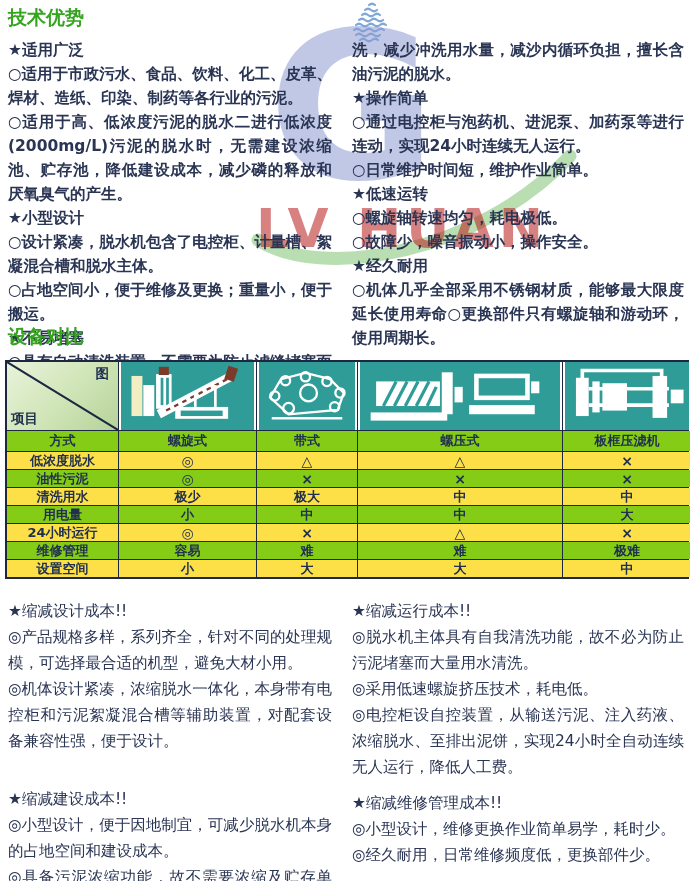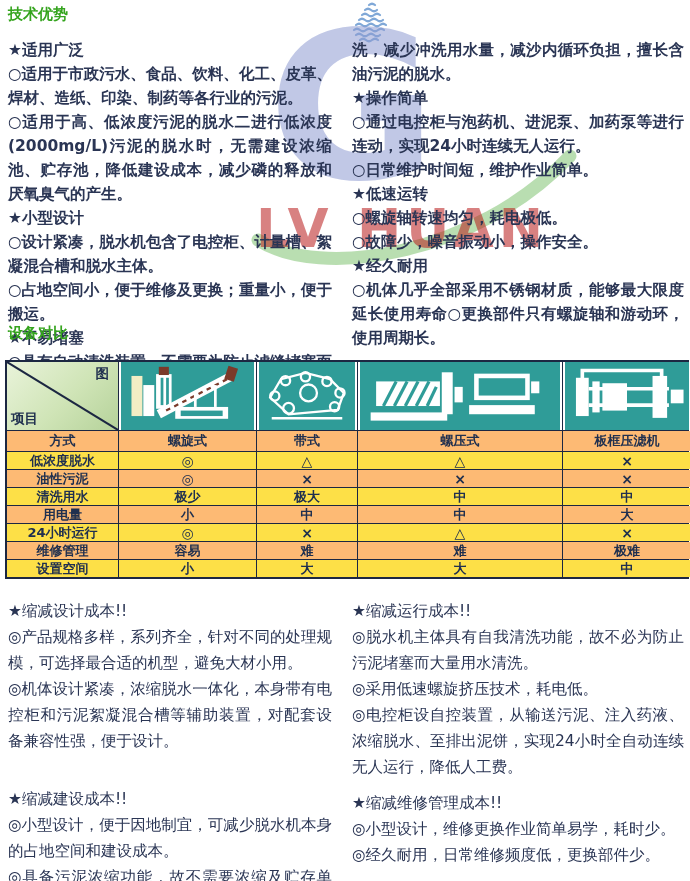--- a/index.html
+++ b/index.html
@@ -8,35 +8,35 @@
 
   
   .watermark{position:absolute;inset:0;z-index:0;pointer-events:none;}
   .wm-monogram{position:absolute;left:268px;top:10px;font-size:205px;line-height:0.95;font-weight:bold;color:#8f9cd2;opacity:0.55;}
   .wm-letters{position:absolute;left:256px;top:198px;font-size:53px;font-weight:bold;letter-spacing:5px;color:#b91c1c;opacity:0.55;white-space:nowrap;}
   .wm-swoosh{position:absolute;left:250px;top:108px;}
   .wm-drop{position:absolute;left:345px;top:0px;}
 
   
   .layer{position:relative;z-index:1;}
-  .h-green{position:absolute;left:8px;font-size:15px;font-weight:bold;color:#35a41e;margin:0;}
+  .h-green{position:absolute;left:8px;font-size:19px;font-weight:bold;color:#35a41e;margin:0;}
   .col{position:absolute;font-size:15.5px;line-height:24px;text-align:justify;}
   .col p{margin:0;font-weight:bold;}
   .col-bottom{position:absolute;font-size:15.5px;line-height:26px;text-align:justify;}
   .col-bottom p{margin:0;}
   .cost-title{font-weight:normal;}
   .gap-l{margin-top:32px !important;}
   .gap-r{margin-top:10px !important;}
 
   
   .cmp{position:absolute;left:5px;top:360px;width:680px;display:grid;
        grid-template-columns:111px 137px 100px 204px 128px;
        grid-template-rows:68px 20px repeat(7,17px);
        gap:1px;background:#1c2742;border:2px solid #1c2742;box-sizing:content-box;z-index:1;}
-  .cell{display:flex;align-items:center;justify-content:center;font-size:13px;font-weight:bold;color:#20304f;background:#fdba74;overflow:hidden;}
+  .cell{display:flex;align-items:center;justify-content:center;font-size:13px;font-weight:bold;color:#20304f;background:#84cc16;overflow:hidden;}
   .imgcell{background:#2f9c98;border-left:2px solid #fff;border-right:2px solid #fff;}
   .rowblue{background:#fde047;}
   .corner{position:relative;background:linear-gradient(135deg,#e9f3da 0%,#cfe4b6 55%,#b5d29a 100%);}
   .corner svg{position:absolute;inset:0;width:100%;height:100%;}
   .corner .c-top{position:absolute;top:3px;right:9px;font-size:13.5px;font-weight:bold;}
   .corner .c-bottom{position:absolute;bottom:2px;left:4px;font-size:13.5px;font-weight:bold;}
   .sym{font-size:14px;}
 </style>
 </head>
 <body>

